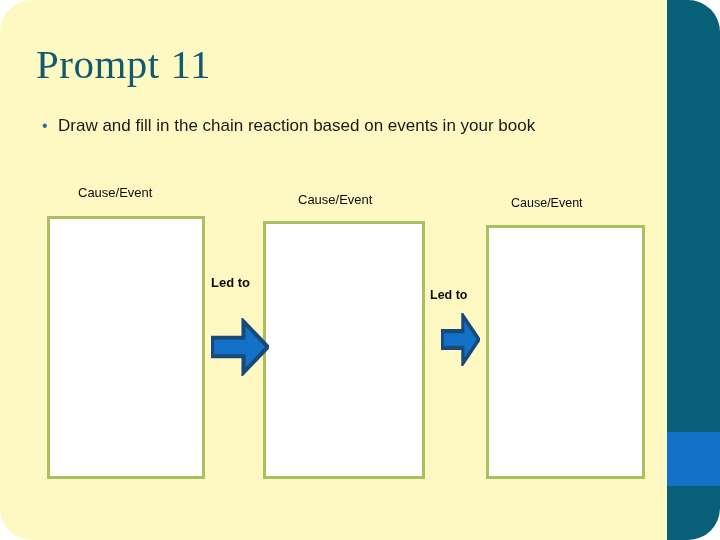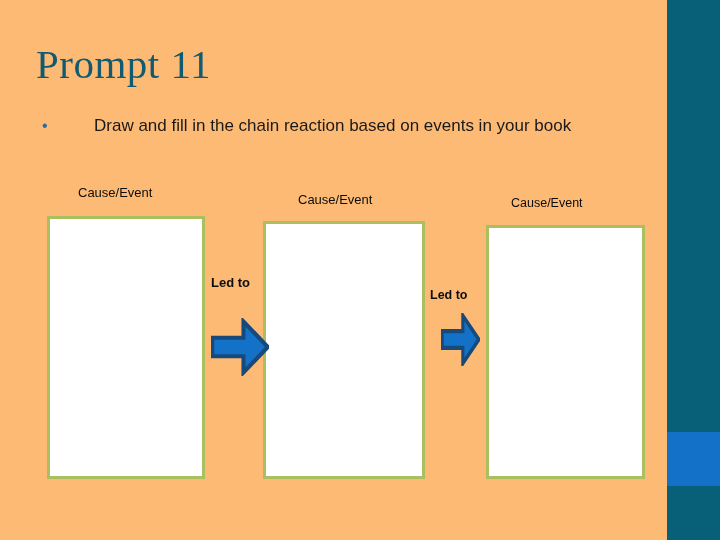--- a/index.html
+++ b/index.html
@@ -4,23 +4,24 @@
 <style>
   html, body {
     margin: 0;
     padding: 0;
     background: #ffffff;
   }
   #slide {
     position: relative;
     width: 720px;
     height: 540px;
-    background: #fdba74;
+    background: #fef9c3;
     overflow: hidden;
     font-family: "Liberation Sans", sans-serif;
+    border-radius: 32px;
   }
 
   
   .edge-bar {
     position: absolute;
     left: 667px;
     top: 0;
     width: 53px;
     height: 540px;
     background: #076078;
@@ -60,21 +61,20 @@
     width: 16px;
     flex: 0 0 16px;
     color: #1f6fa8;
     font-size: 16px;
     line-height: 27px;
   }
   .bullet-text {
     font-size: 17px;
     line-height: 27px;
     color: #1a1a1a;
-    margin-left: 36px;
   }
 
   
   .chain-box {
     position: absolute;
     box-sizing: border-box;
     border: 3px solid #aabf5f;
     background: #ffffff;
   }
   .box-1 { left: 47px;  top: 216px; width: 158px; height: 263px; }

